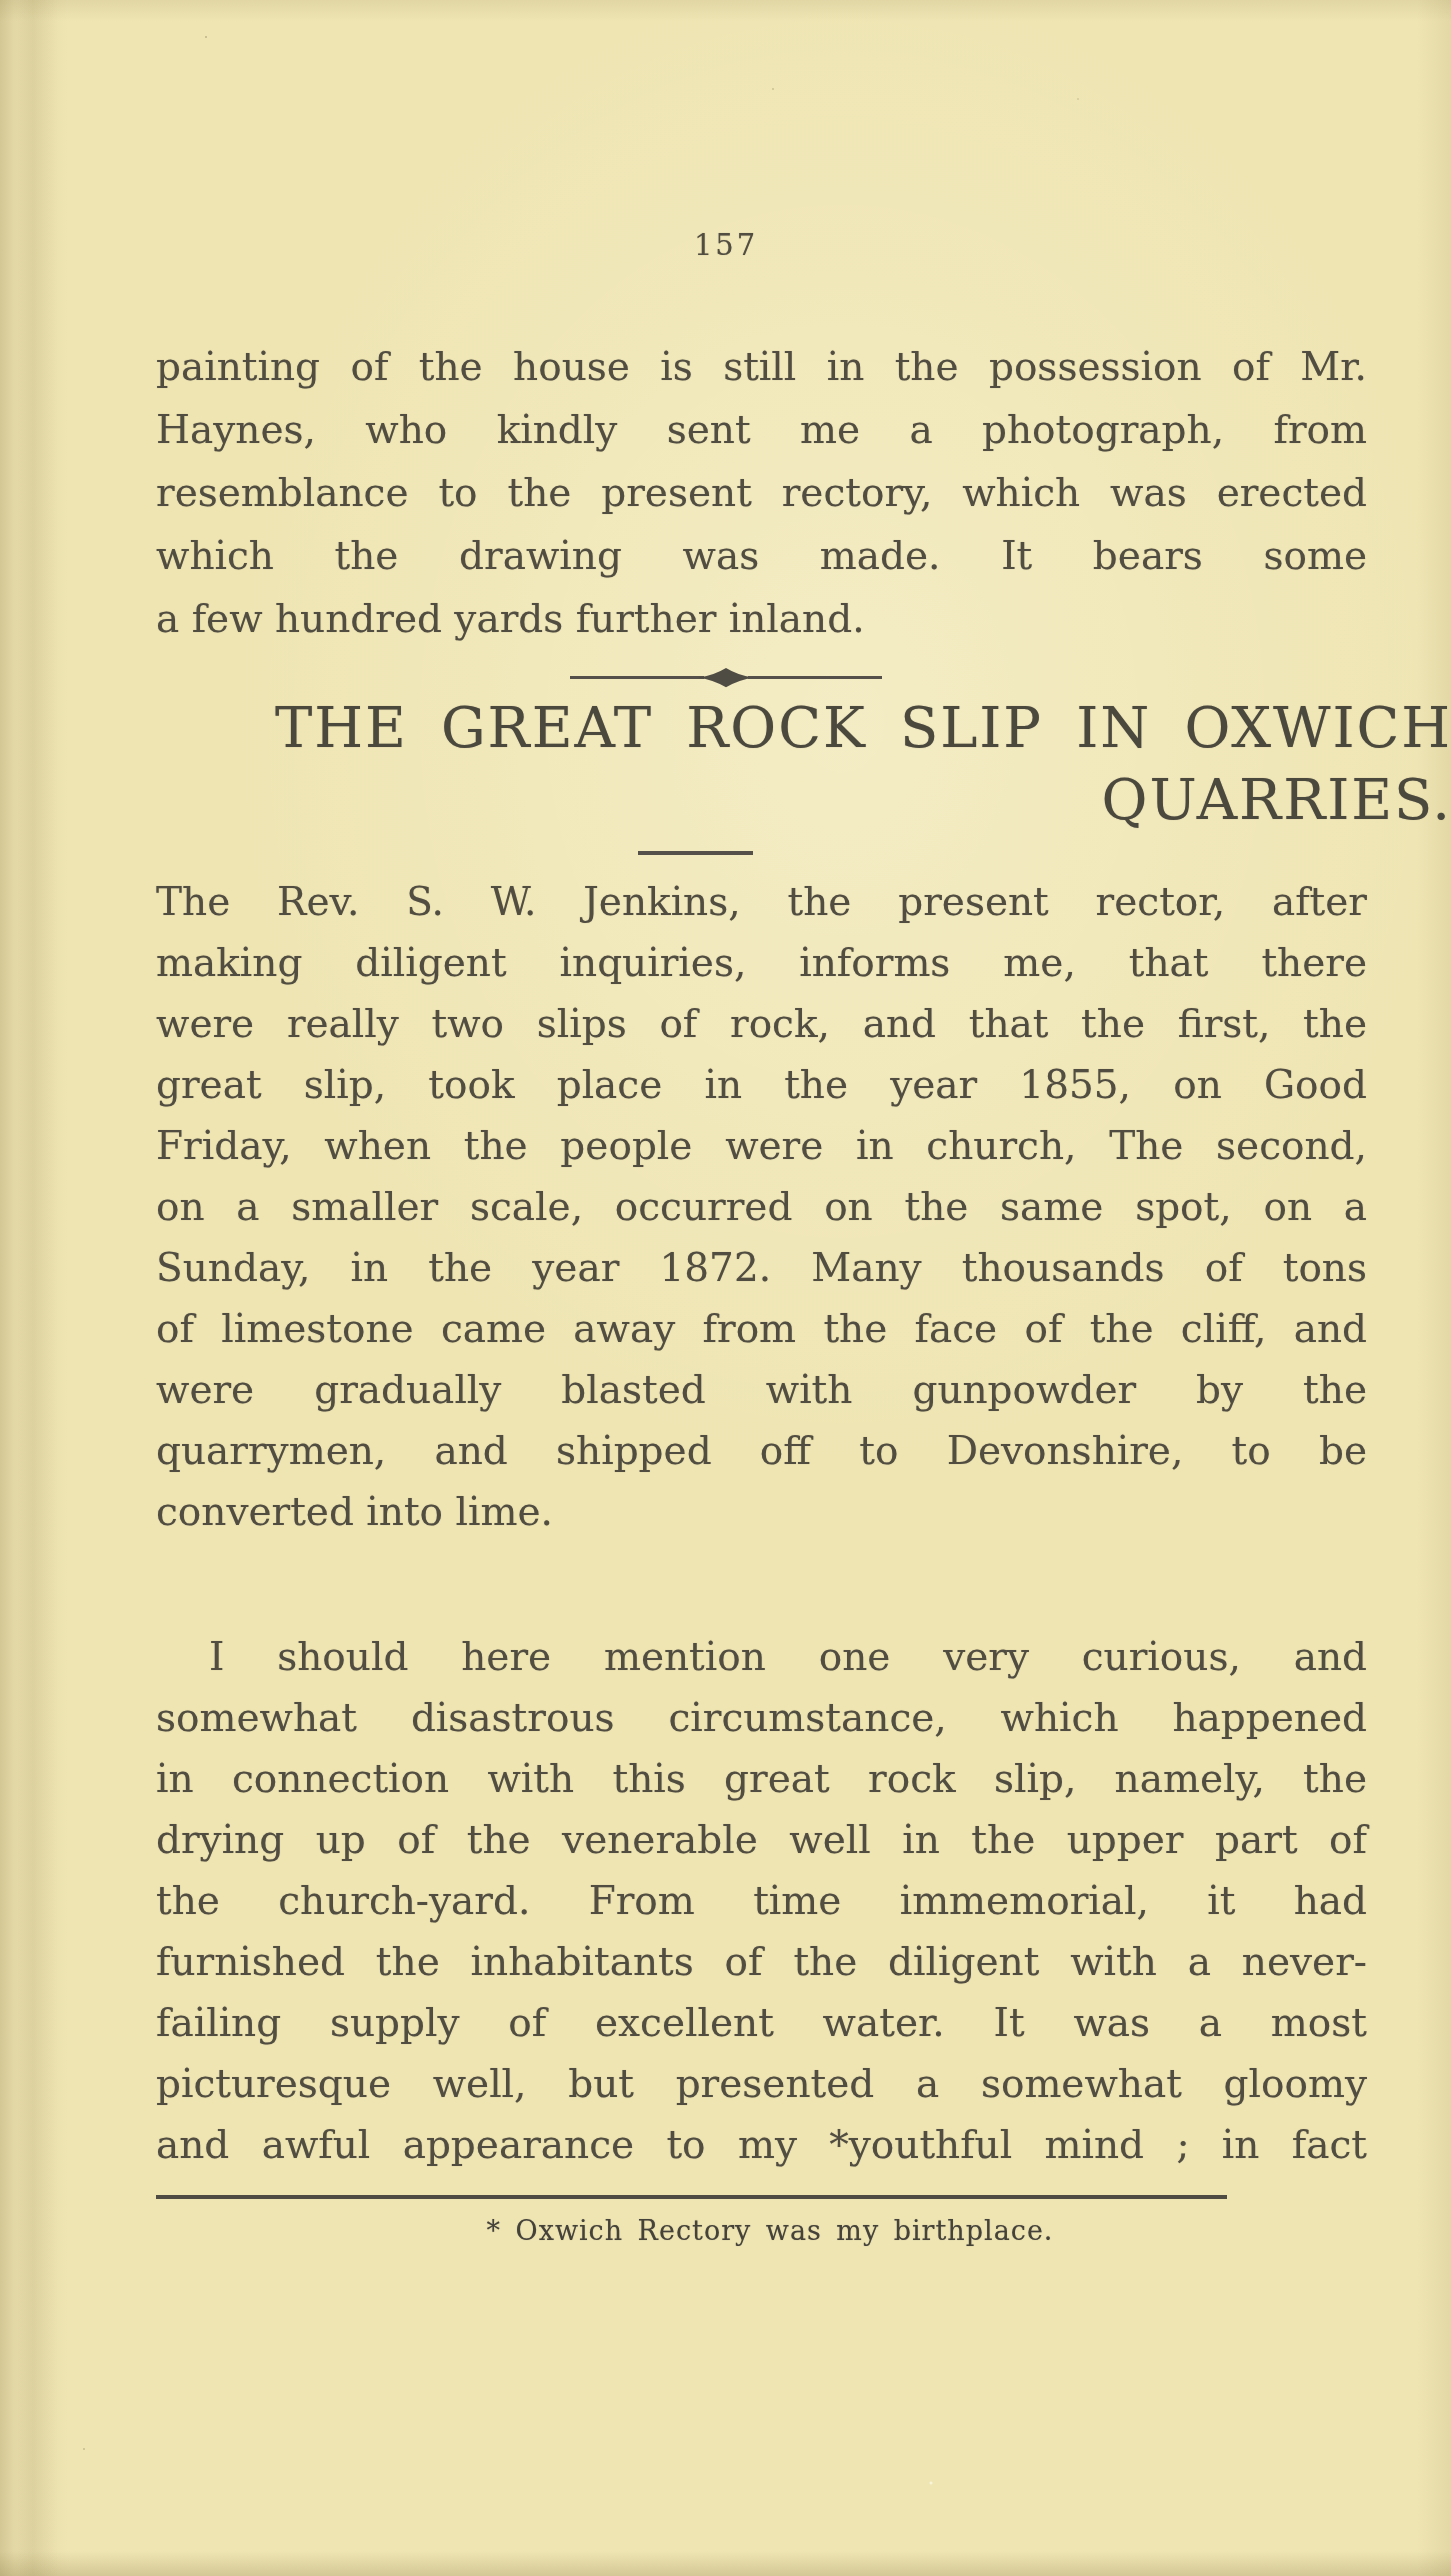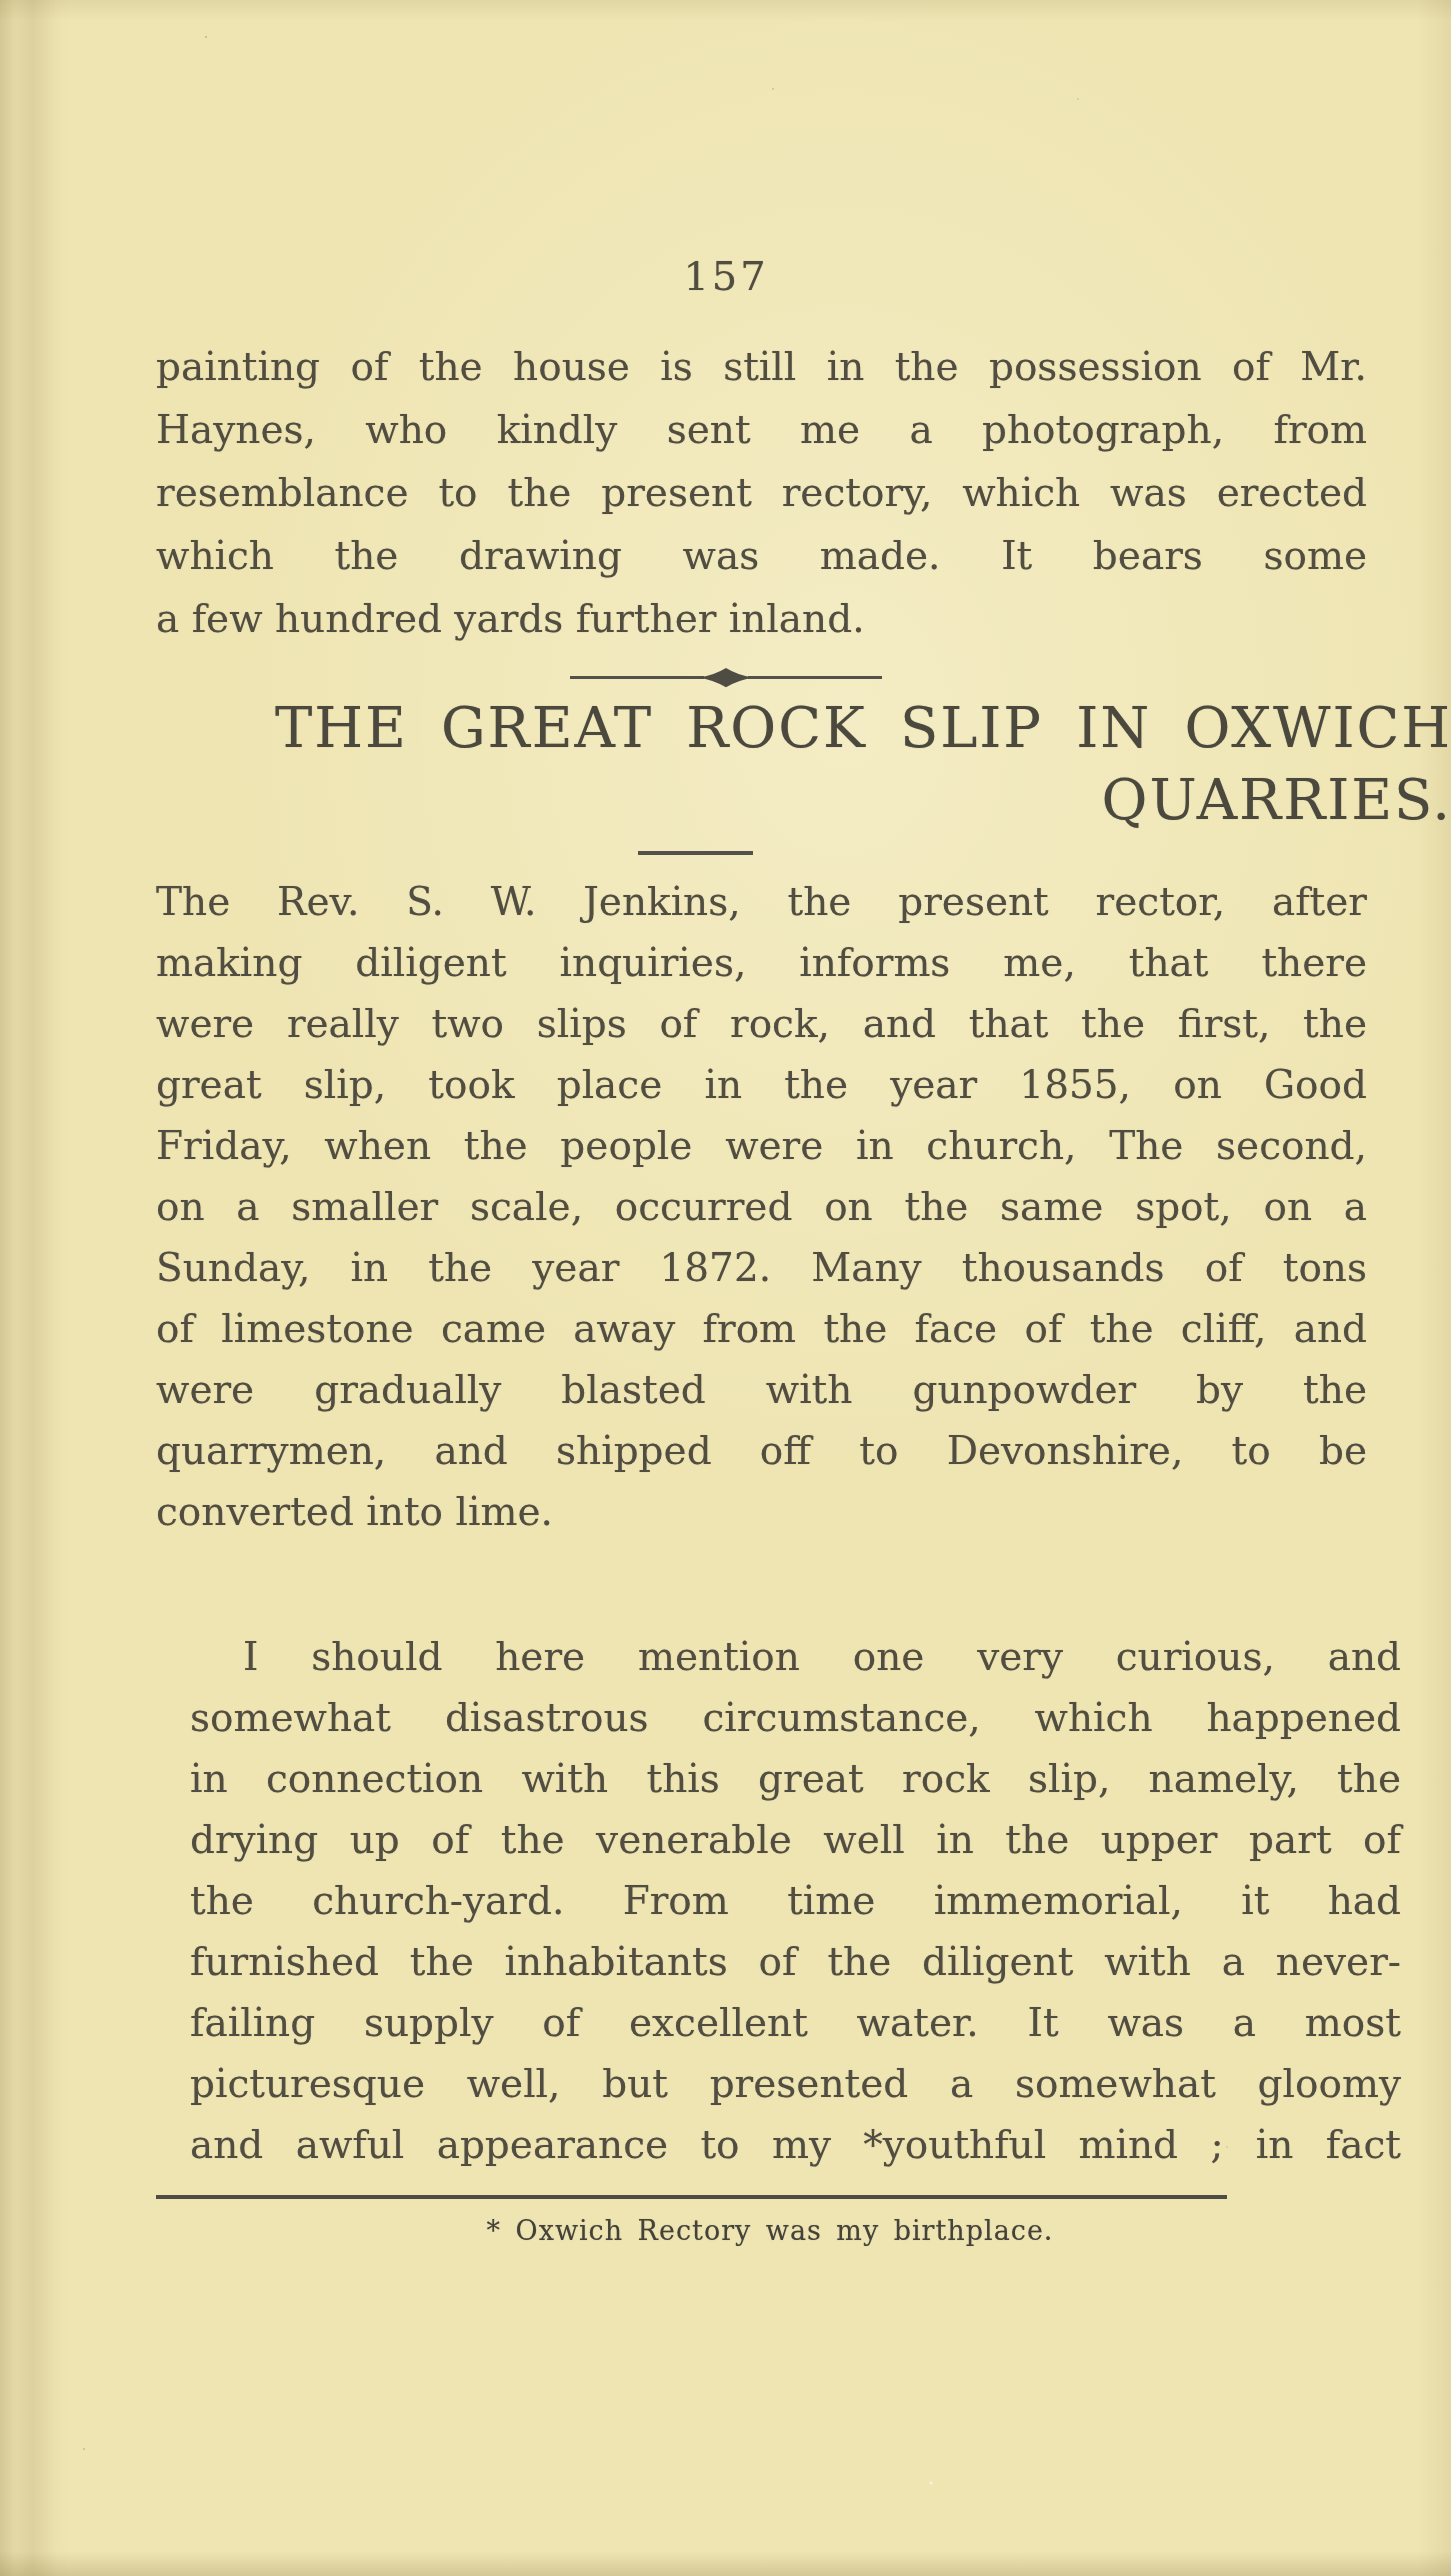--- a/index.html
+++ b/index.html
@@ -24,34 +24,34 @@
       linear-gradient(90deg, rgba(0,0,0,0) 17.5px, rgba(100,85,30,.08) 33px, rgba(0,0,0,0) 58px),
       
       linear-gradient(270deg, rgba(112,95,40,.10) 0px, rgba(112,95,40,0) 35px),
       linear-gradient(0deg, rgba(100,85,30,.20) 0px, rgba(100,85,30,0) 25px),
       linear-gradient(180deg, rgba(100,85,30,.10) 0px, rgba(100,85,30,0) 21.4px);
     font-family:"DejaVu Serif","Liberation Serif",serif;
     color:var(--ink,#514d41);
   }
   .abs{position:absolute;}
   #page-number{
-    top:253px;left:0;width:100%;
+    top:228px;left:0;width:100%;
     text-align:center;
-    font-size:40px;letter-spacing:2.9px;
+    font-size:29px;letter-spacing:2.9px;
     text-shadow:0 0 1px rgba(80,75,60,.45);
   }
   .para{
     left:156px;width:1211px;
     font-size:39px;
     text-shadow:0 0 1px rgba(80,75,60,.35);
   }
   #paragraph-intro{top:335px;}
   #paragraph-intro .line{height:63px;line-height:63px;}
   #paragraph-rockslip{top:871px;}
-  #paragraph-well{top:1626px;margin-left:34px;}
+  #paragraph-well{top:1626px;}
   .line{
     height:61px;line-height:61px;
     text-align:justify;
     text-align-last:justify;
     white-space:nowrap;
   }
   .line.last-left{text-align-last:left;}
   .line.first-indent{text-indent:53px;}
   #section-divider{
     top:667px;left:0;width:100%;height:21.4px;

